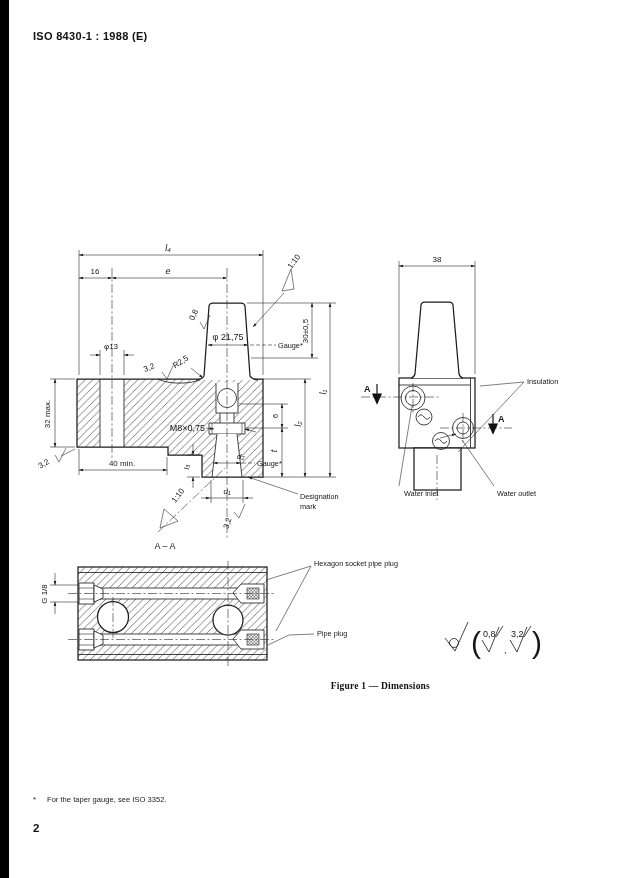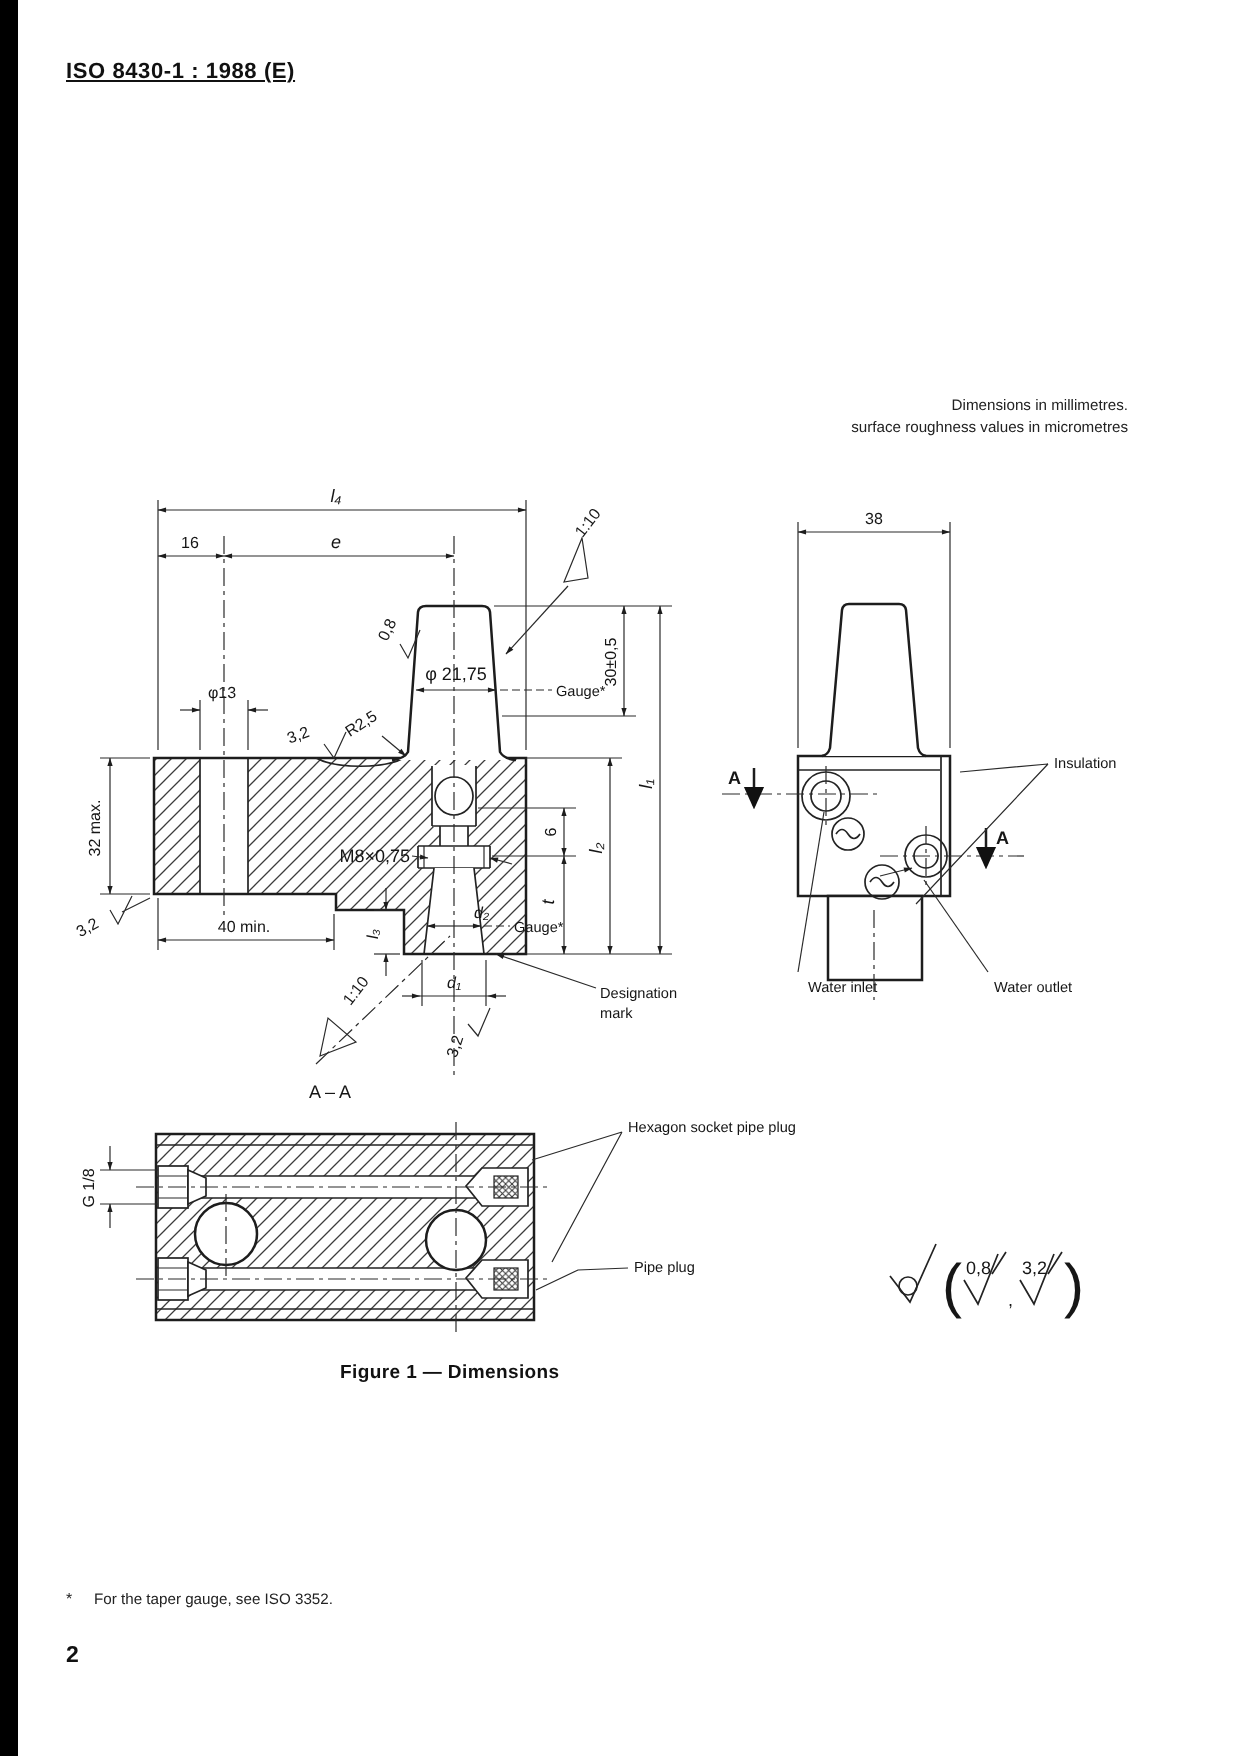--- a/index.html
+++ b/index.html
@@ -2,47 +2,43 @@
 <html><head>
 <meta charset="utf-8">
 <style>
   html,body{margin:0;padding:0;background:#888;}
   .page{
     position:relative;width:622px;height:878px;background:#fff;
     font-family:"Liberation Sans","DejaVu Sans",sans-serif;color:#111;
     overflow:hidden;
   }
   .bind-bar{position:absolute;left:0;top:0;width:9px;height:878px;background:#000;}
-  .hdr{position:absolute;left:33px;top:30px;font-size:11px;font-weight:bold;letter-spacing:.3px;text-decoration:underline;}
+  .hdr{position:absolute;left:33px;top:30px;font-size:11px;font-weight:bold;letter-spacing:.3px;}
   .units{position:absolute;right:58px;top:197px;text-align:right;font-size:7.6px;line-height:11px;color:#222;}
-  .caption{position:absolute;left:170px;top:681px;width:260px;text-align:left;font-size:9.5px;font-weight:bold;letter-spacing:.2px;}
+  .caption{position:absolute;left:170px;top:681px;width:260px;text-align:right;font-size:9.5px;font-weight:bold;letter-spacing:.2px;font-family:Liberation Serif, serif;}
   .footnote{position:absolute;left:33px;top:795px;font-size:7.6px;color:#222;}
   .footnote .star{display:inline-block;width:14px;font-size:8px;}
   .pageno{position:absolute;left:33px;top:822px;font-size:11.5px;font-weight:bold;}
   svg.draw{position:absolute;left:0;top:0;}
   svg.draw text{fill:#161616;font-family:"Liberation Sans","DejaVu Sans",sans-serif;}
   .t8{font-size:8px;} .t7{font-size:7.3px;} .t9{font-size:9px;} .it{font-style:italic;}
   .ln  {stroke:#1d1d1d;stroke-width:1.25;fill:none;}
   .ln2 {stroke:#232323;stroke-width:.85;fill:none;}
   .thin{stroke:#2a2a2a;stroke-width:.6;fill:none;}
   .cl  {stroke:#2a2a2a;stroke-width:.6;fill:none;stroke-dasharray:9 2.5 2 2.5;}
   .wht {fill:#fff;}
 </style>
 </head>
 <body>
 
 <div class="page">
   <div class="bind-bar"></div>
 
   <div class="hdr">ISO 8430-1 : 1988 (E)</div>
 
-  <div class="units">
-    <div>Dimensions in millimetres.</div>
-    <div>surface roughness values in micrometres</div>
-  </div>
 
   <svg class="draw" width="622" height="878" viewBox="0 0 622 878" xmlns="http://www.w3.org/2000/svg">
     <defs>
       <pattern id="hatch" patternUnits="userSpaceOnUse" width="7.5" height="7.5">
         <path d="M0,7.5 L7.5,0 M-1.9,1.9 L1.9,-1.9 M5.6,9.4 L9.4,5.6" stroke="#3c3c3c" stroke-width="0.65" fill="none"></path>
       </pattern>
       <pattern id="hatch2" patternUnits="userSpaceOnUse" width="3.2" height="3.2">
         <path d="M0,3.2 L3.2,0 M0,0 L3.2,3.2" stroke="#333" stroke-width="0.5" fill="none"></path>
       </pattern>
       <marker id="arr" viewBox="0 0 10 10" refX="9.6" refY="5" markerWidth="10" markerHeight="7" orient="auto-start-reverse">

